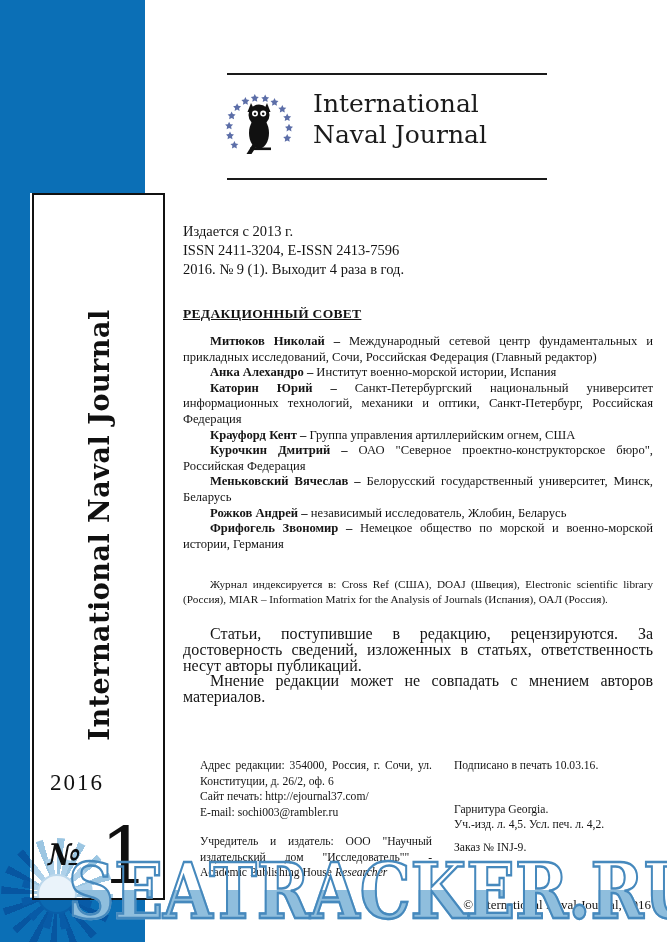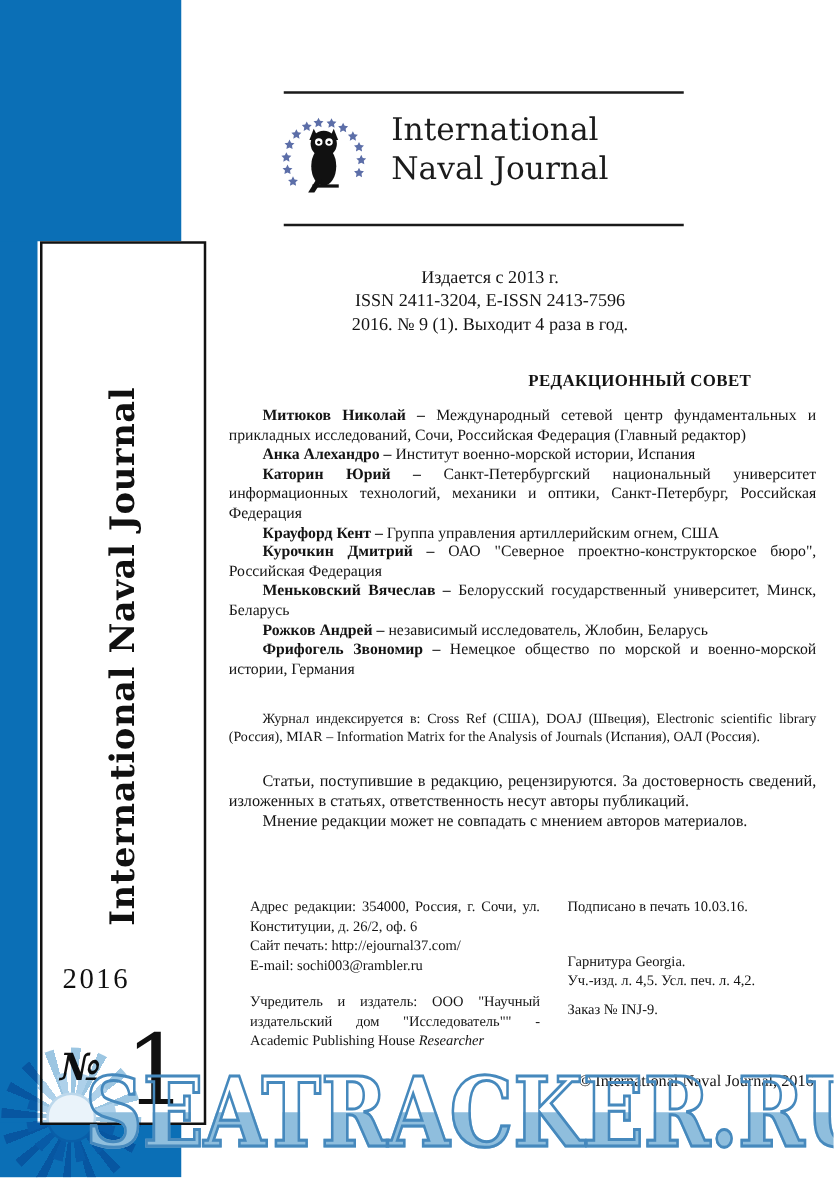--- a/index.html
+++ b/index.html
@@ -24,27 +24,27 @@
              font-family:"DejaVu Serif",serif;color:#101010;}
 
   
   .main{position:absolute;left:183px;top:0;width:470px;z-index:2;}
   .rule{border-top:2px solid #1a1a1a;width:320px;margin-left:44px;height:0;}
   .rule-top{margin-top:73px;}
   .rule-bottom{margin-top:10px;}
   .logo-row{margin-top:13px;margin-left:38px;display:flex;gap:16px;}
   .brand-title{font-family:"DejaVu Serif",serif;font-size:25px;line-height:31px;color:#1b1b1b;}
 
-  .issue-info{margin-top:32px;text-align:center;padding-right:52px;font-size:14.5px;line-height:19px;}
-  .board-heading{margin-top:27px;text-align:right;padding-right:52px;font-weight:bold;
-                 font-size:13.5px;letter-spacing:.3px;}
+  .issue-info{margin-top:42px;padding-right:52px;font-size:14.5px;line-height:19px;}
+  .board-heading{margin-top:27px;text-align:left;padding-right:52px;font-weight:bold;
+                 font-size:13.5px;letter-spacing:.3px;text-decoration:underline;}
   .board{margin-top:12px;font-size:12.6px;line-height:15.6px;text-align:justify;}
   .board p{margin:0;text-indent:27px;}
   .indexing{margin-top:25px;font-size:11.2px;line-height:14.5px;text-align:justify;text-indent:27px;}
-  .notes{margin-top:20px;font-size:13px;line-height:15.6px;text-align:justify;}
+  .notes{margin-top:20px;font-size:16px;line-height:15.6px;text-align:justify;}
   .notes p{margin:0;text-indent:27px;}
 
   .imprint{margin-top:54px;display:flex;gap:22px;padding-left:17px;font-size:11.6px;line-height:15.5px;}
   .imprint-left{width:232px;}
   .imprint-left p{margin:0;text-align:justify;}
   .imprint-left .publisher{margin-top:14px;}
   .imprint-right{flex:1;}
   .imprint-right p{margin:0;}
   .imprint-right .gap-lg{margin-top:28px;}
   .imprint-right .gap-sm{margin-top:7px;}

